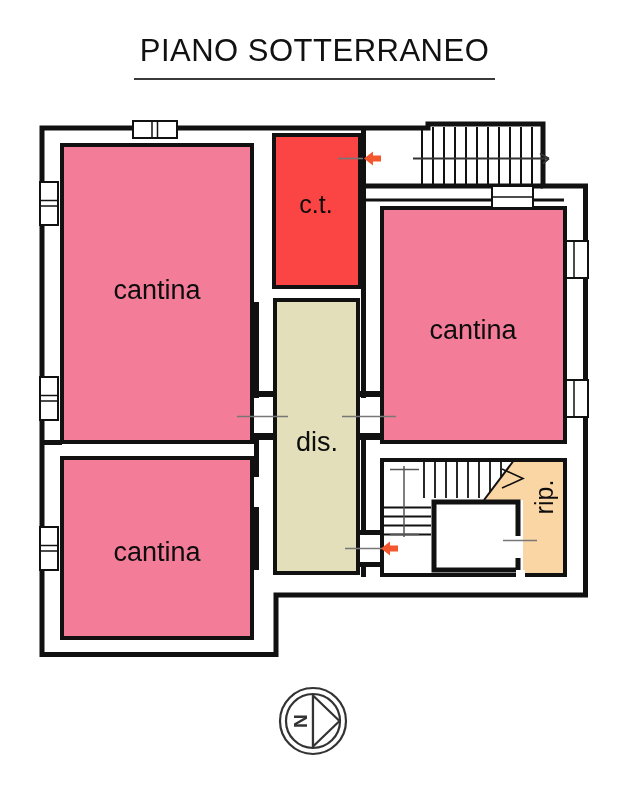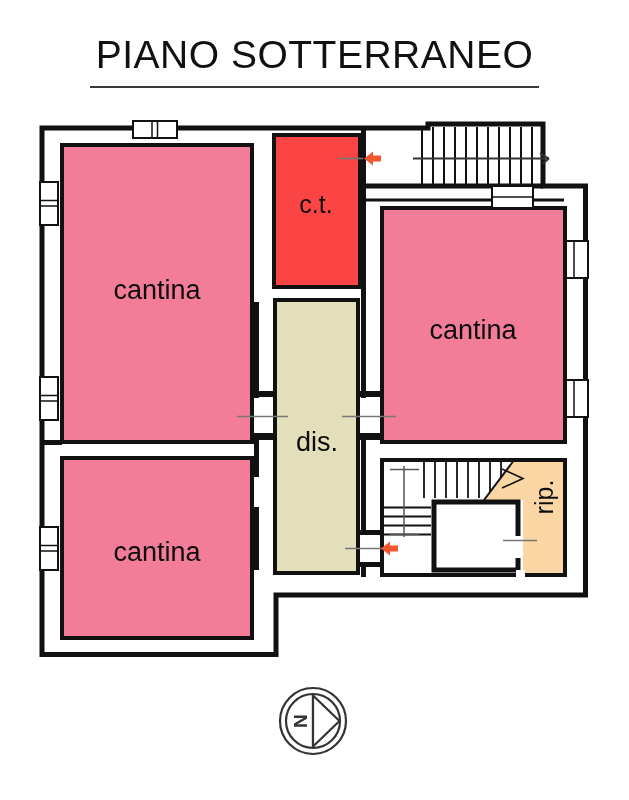--- a/index.html
+++ b/index.html
@@ -1,20 +1,20 @@
 <!DOCTYPE html>
 <html><head>
 <meta charset="utf-8">
 <style>
   html,body{margin:0;padding:0;background:#ffffff;}
   body{width:629px;height:800px;position:relative;overflow:hidden;
        font-family:"Liberation Sans", sans-serif;}
   .title-wrap{position:absolute;top:0;left:0;width:629px;text-align:center;}
   .title-wrap span{display:inline-block;margin-top:33px;padding:0 6px 9px 6px;
-       font-size:39px;letter-spacing:.5px;color:#111;
+       font-size:31px;letter-spacing:.5px;color:#111;
        border-bottom:2px solid #3a3a3a;}
   svg{position:absolute;top:0;left:0;}
   text{font-family:"Liberation Sans", sans-serif;fill:#0d0d0d;}
   .room-label{font-size:27px;}
   .small-label{font-size:25px;}
 </style>
 </head>
 <body>
 
 <div class="title-wrap">

